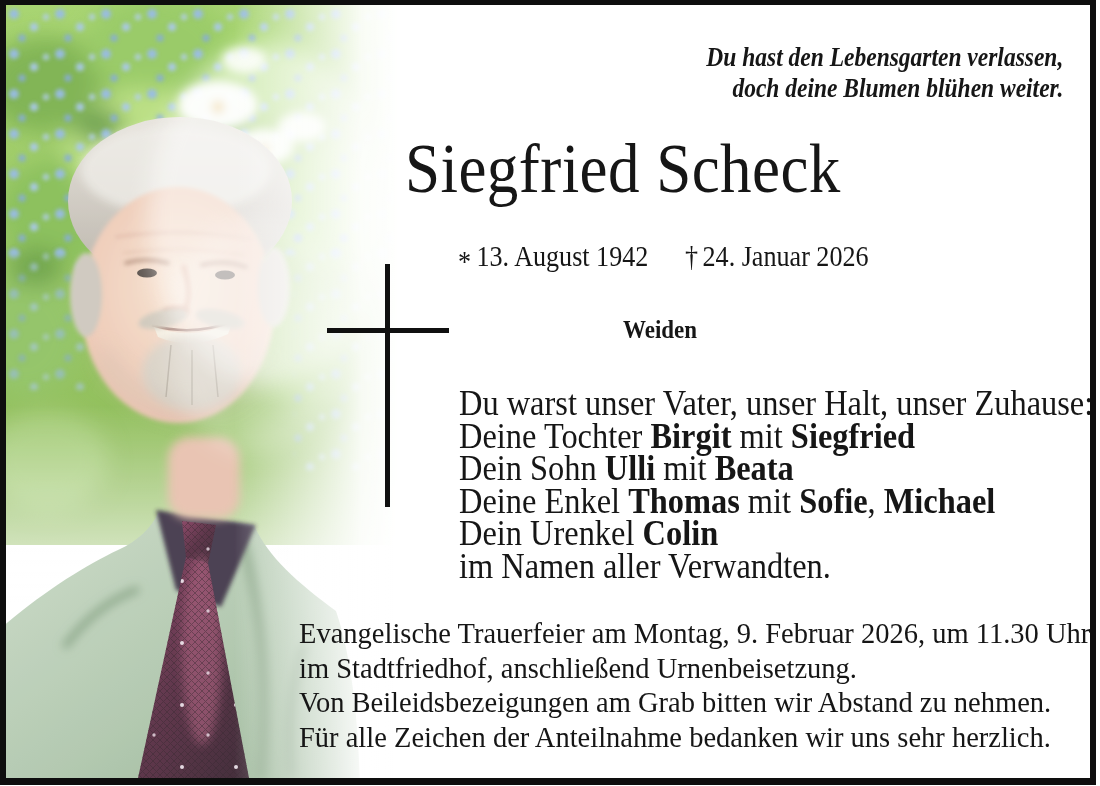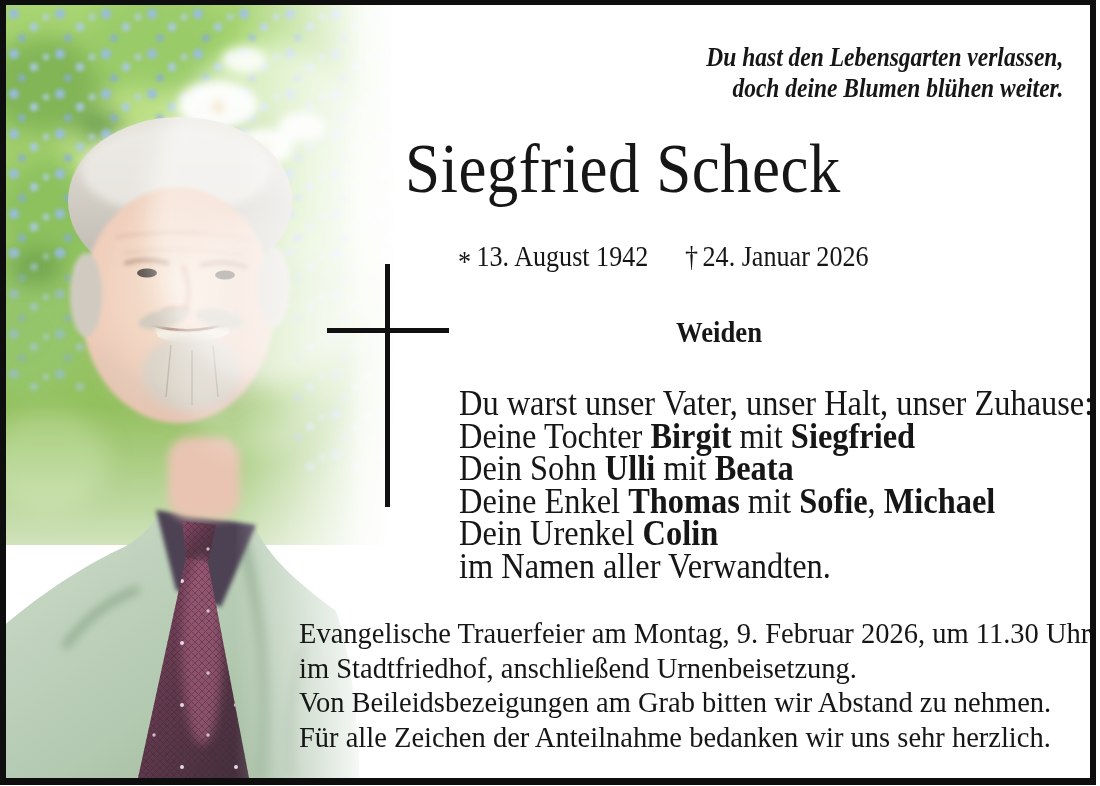--- a/index.html
+++ b/index.html
@@ -29,21 +29,21 @@
   .epigraph .inner{transform:scaleX(.87);transform-origin:top right;display:inline-block;}
   .title{
     left:405px;top:134px;font-size:70px;line-height:70px;letter-spacing:.5px;
   }
   .title .inner{transform:scaleX(.9);transform-origin:top left;display:inline-block;}
   .dates{top:240px;left:0;width:1100px;font-size:29px;line-height:32px;}
   .dates .birth{position:absolute;left:458px;transform:scaleX(.9);transform-origin:top left;}
   .dates .death{position:absolute;left:685px;transform:scaleX(.9);transform-origin:top left;}
   .star{position:relative;top:.16em;padding-right:6px;}
   .dagger{padding-right:5px;}
-  .place{left:676px;top:316px;font-size:29px;font-weight:bold;}
+  .place{left:623px;top:316px;font-size:25px;font-weight:bold;}
   .place .inner{transform:scaleX(.92);transform-origin:top left;display:inline-block;}
   .family{left:459px;top:387px;font-size:36px;line-height:32.5px;}
   .family .inner{transform:scaleX(.9);transform-origin:top left;display:inline-block;}
   .family .bold{font-weight:bold;}
   .ceremony{left:299px;top:616px;font-size:30px;line-height:34.5px;}
   .ceremony .inner{transform:scaleX(.95);transform-origin:top left;display:inline-block;}
 </style>
 </head>
 <body>
 

